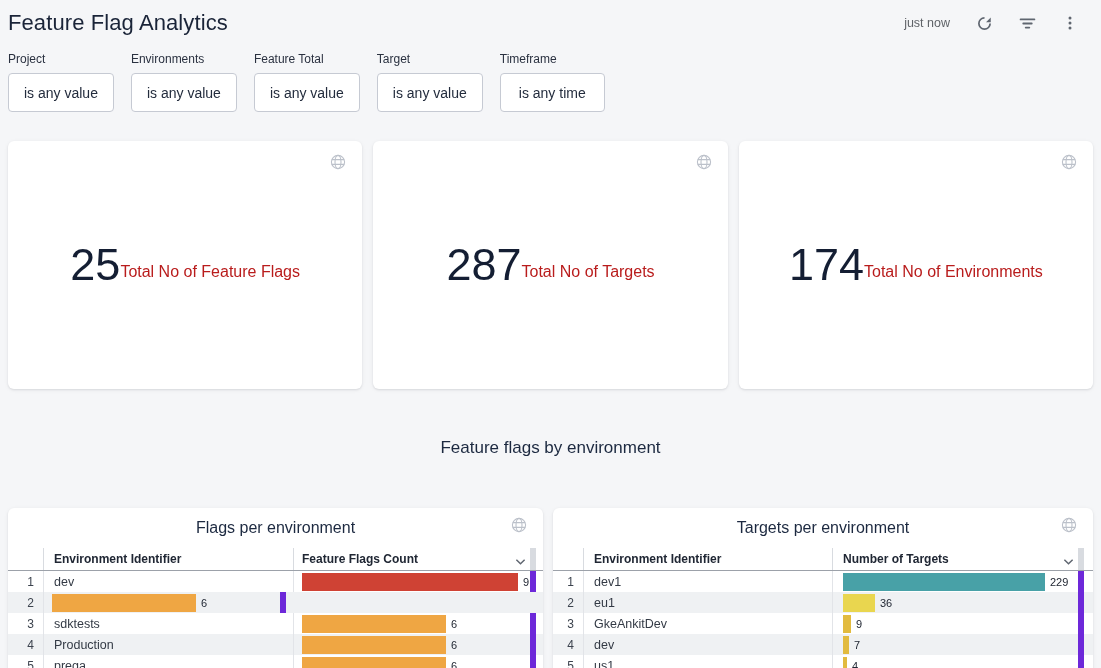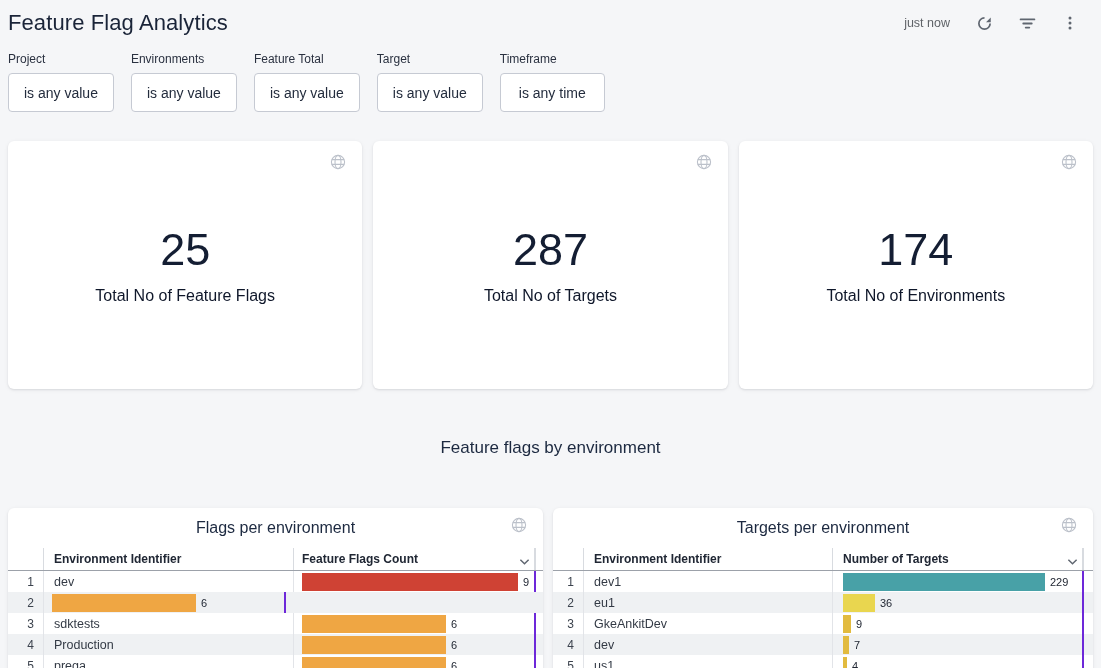--- a/index.html
+++ b/index.html
@@ -32,41 +32,41 @@
 
   
   .card {
     background:#fff; border-radius:6px; position:relative;
     box-shadow:0 1px 2px rgba(25,32,48,.10), 0 1px 5px rgba(25,32,48,.05);
   }
   .globe { position:absolute; top:13px; right:16px; cursor:pointer; }
 
   
   .kpis { display:grid; grid-template-columns:1fr 1fr 1fr; gap:11px; margin-top:29px; }
-  .kpi { height:248px; display:flex; flex-direction:column; align-items:center; justify-content:center; }
+  .kpi { height:248px; display:flex; flex-direction:row; align-items:center; justify-content:center; }
   .kpi-num { font-size:45px; font-weight:400; color:#141e33; line-height:1.1; }
-  .kpi-lbl { font-size:16px; color:#0f172a; margin-top:13px; }
+  .kpi-lbl { font-size:16px; color:#b91c1c; margin-top:13px; }
 
   
   .section-title { margin-top:49px; text-align:center; font-size:17px; font-weight:500; color:#1c2940; height:20px; }
 
   
   .tiles { display:grid; grid-template-columns:535px 540px; gap:10px; margin-top:50px; align-items:start; }
   .tile { height:215px; padding-top:11px; overflow:hidden; }
   .tile-title { text-align:center; font-size:16px; font-weight:500; color:#1c2940; height:20px; }
   .tile .globe { top:9px; right:16px; }
 
   .table { margin-top:9px; }
   .thead { display:flex; height:23px; border-bottom:1px solid #9ca1a9; font-weight:bold; font-size:12px; color:#202734; }
   .trow  { display:flex; height:21px; font-size:12.5px; color:#333a45; background:#fff; cursor:pointer; }
   .trow.alt { background:#eff1f3; }
   .cell { height:100%; display:flex; align-items:center; overflow:hidden; white-space:nowrap; }
   .cell.num { justify-content:flex-end; padding-right:9px; border-right:1px solid #e2e4e8; color:#3c434e; font-size:12px; }
   .cell.env { padding-left:10px; border-right:1px solid #e2e4e8; }
-  .cell.cnt { padding-left:8px; border-right:2px solid #6d28d9; position:relative; }
+  .cell.cnt { padding-left:8px; border-right:6px solid #6d28d9; position:relative; }
   .cell.end { }
   .thead .cell { border-right-color:#d8dbe0; }
 
   .t0 .cell.num { width:36px; }  .t0 .cell.env { width:250px; } .t0 .cell.cnt { width:242px; } .t0 .cell.end { width:7px; }
   .t1 .cell.num { width:31px; }  .t1 .cell.env { width:249px; } .t1 .cell.cnt { width:251px; padding-left:10px; } .t1 .cell.end { width:9px; }
 
   .bar { height:18px; display:inline-block; flex:none; }
   .val { font-size:11px; color:#222834; margin-left:5px; }
   .sort-chev { position:absolute; right:4px; top:7px; cursor:pointer; }
 </style>

